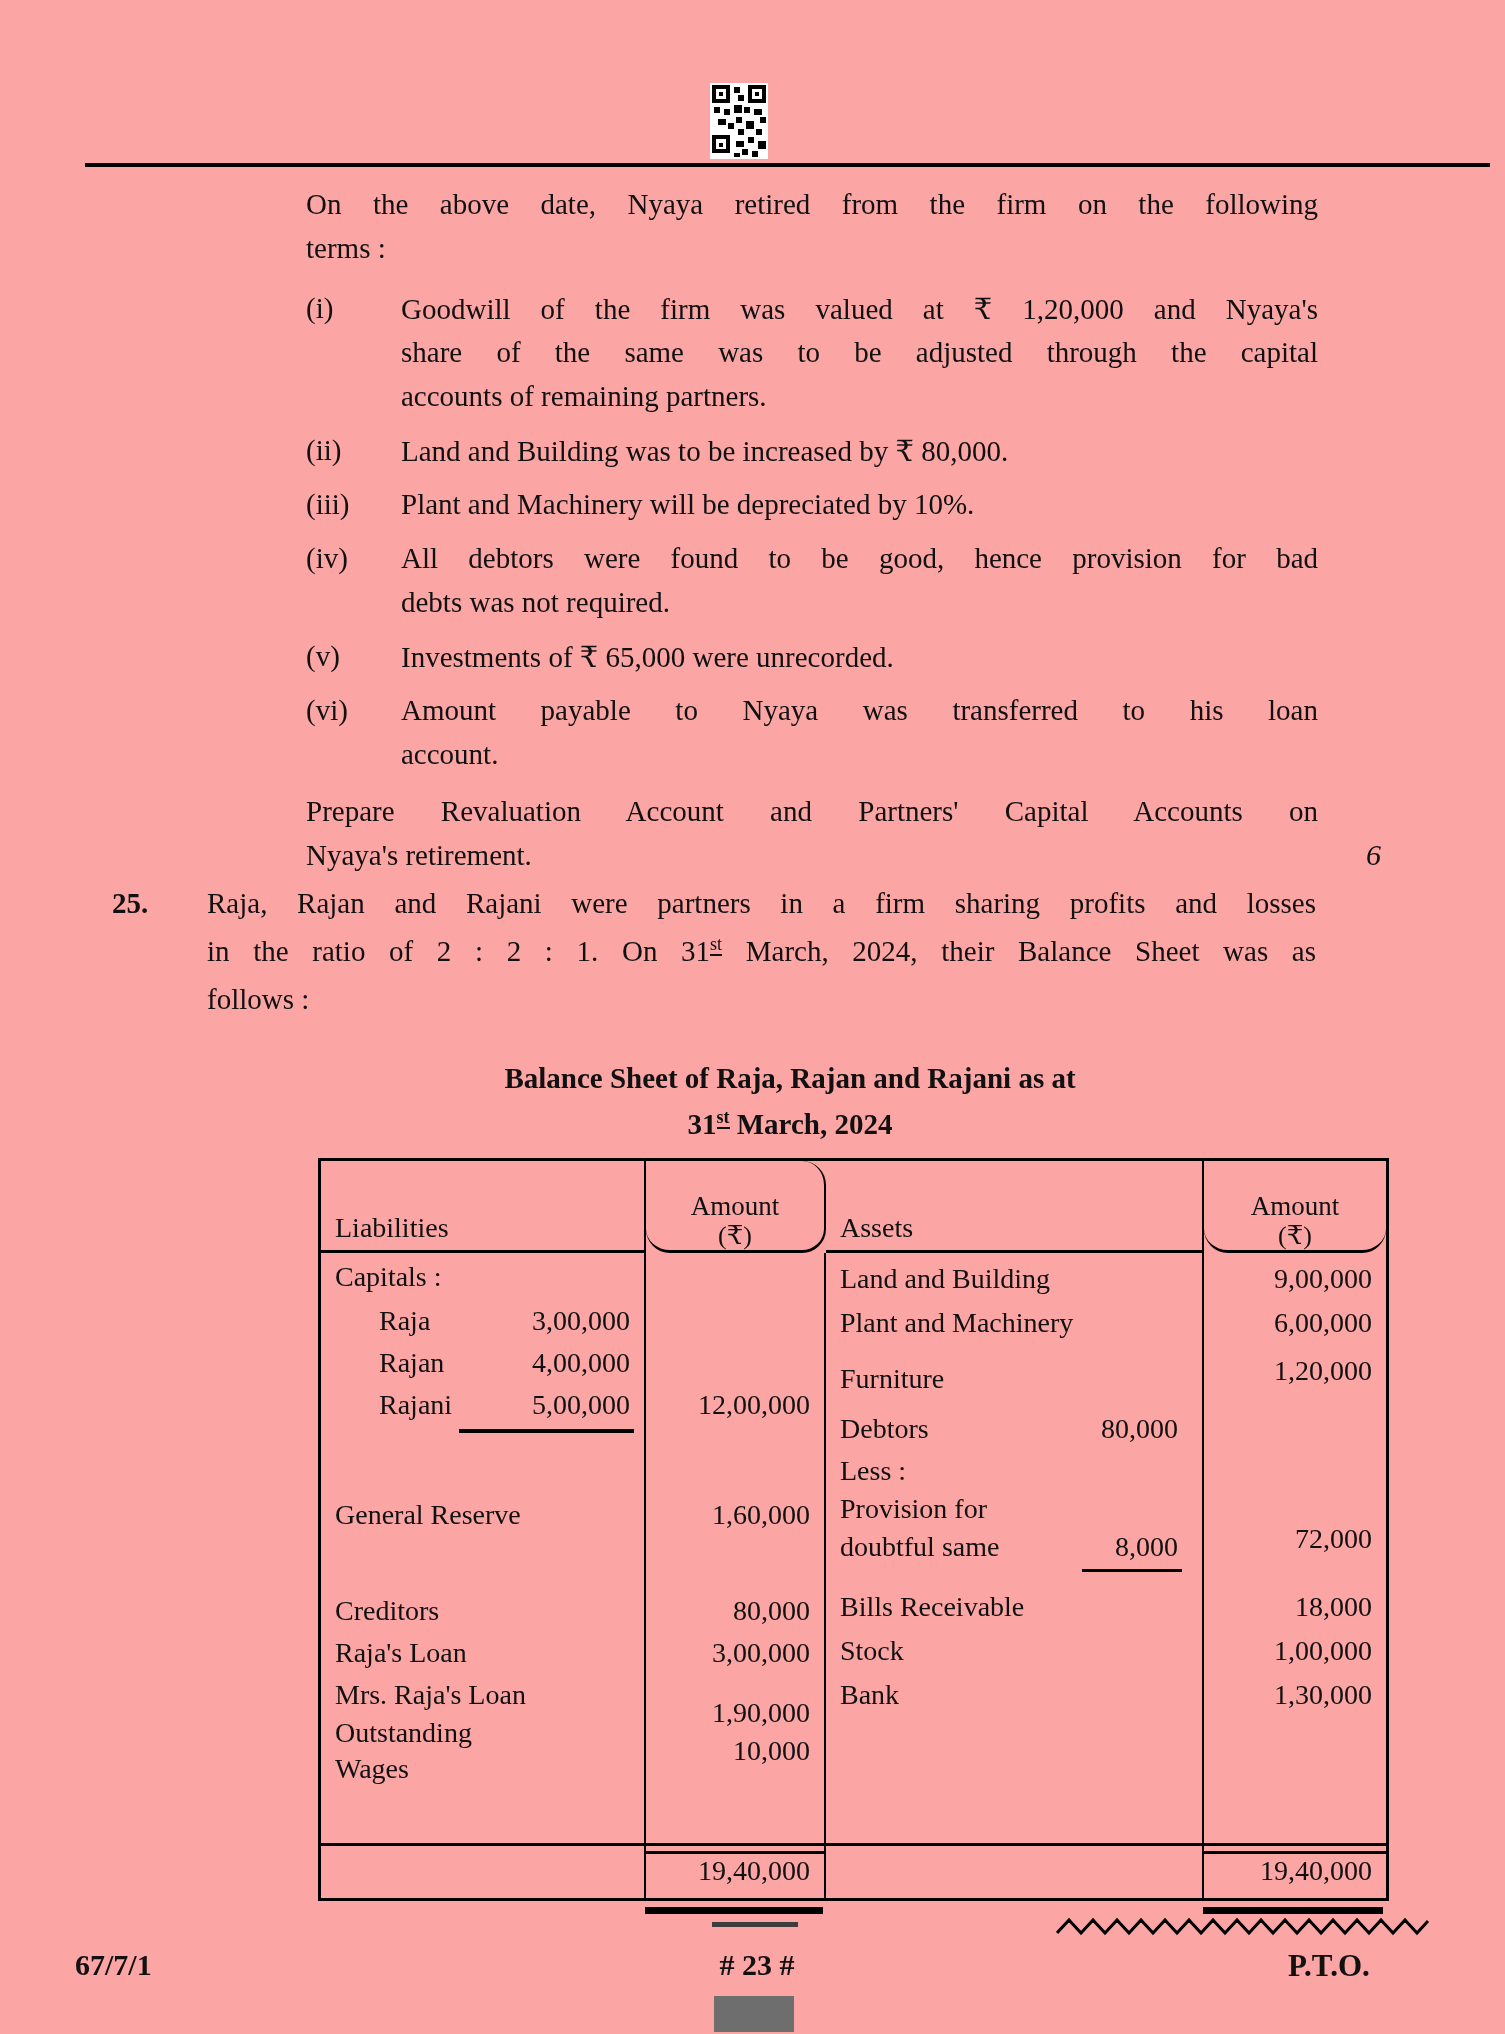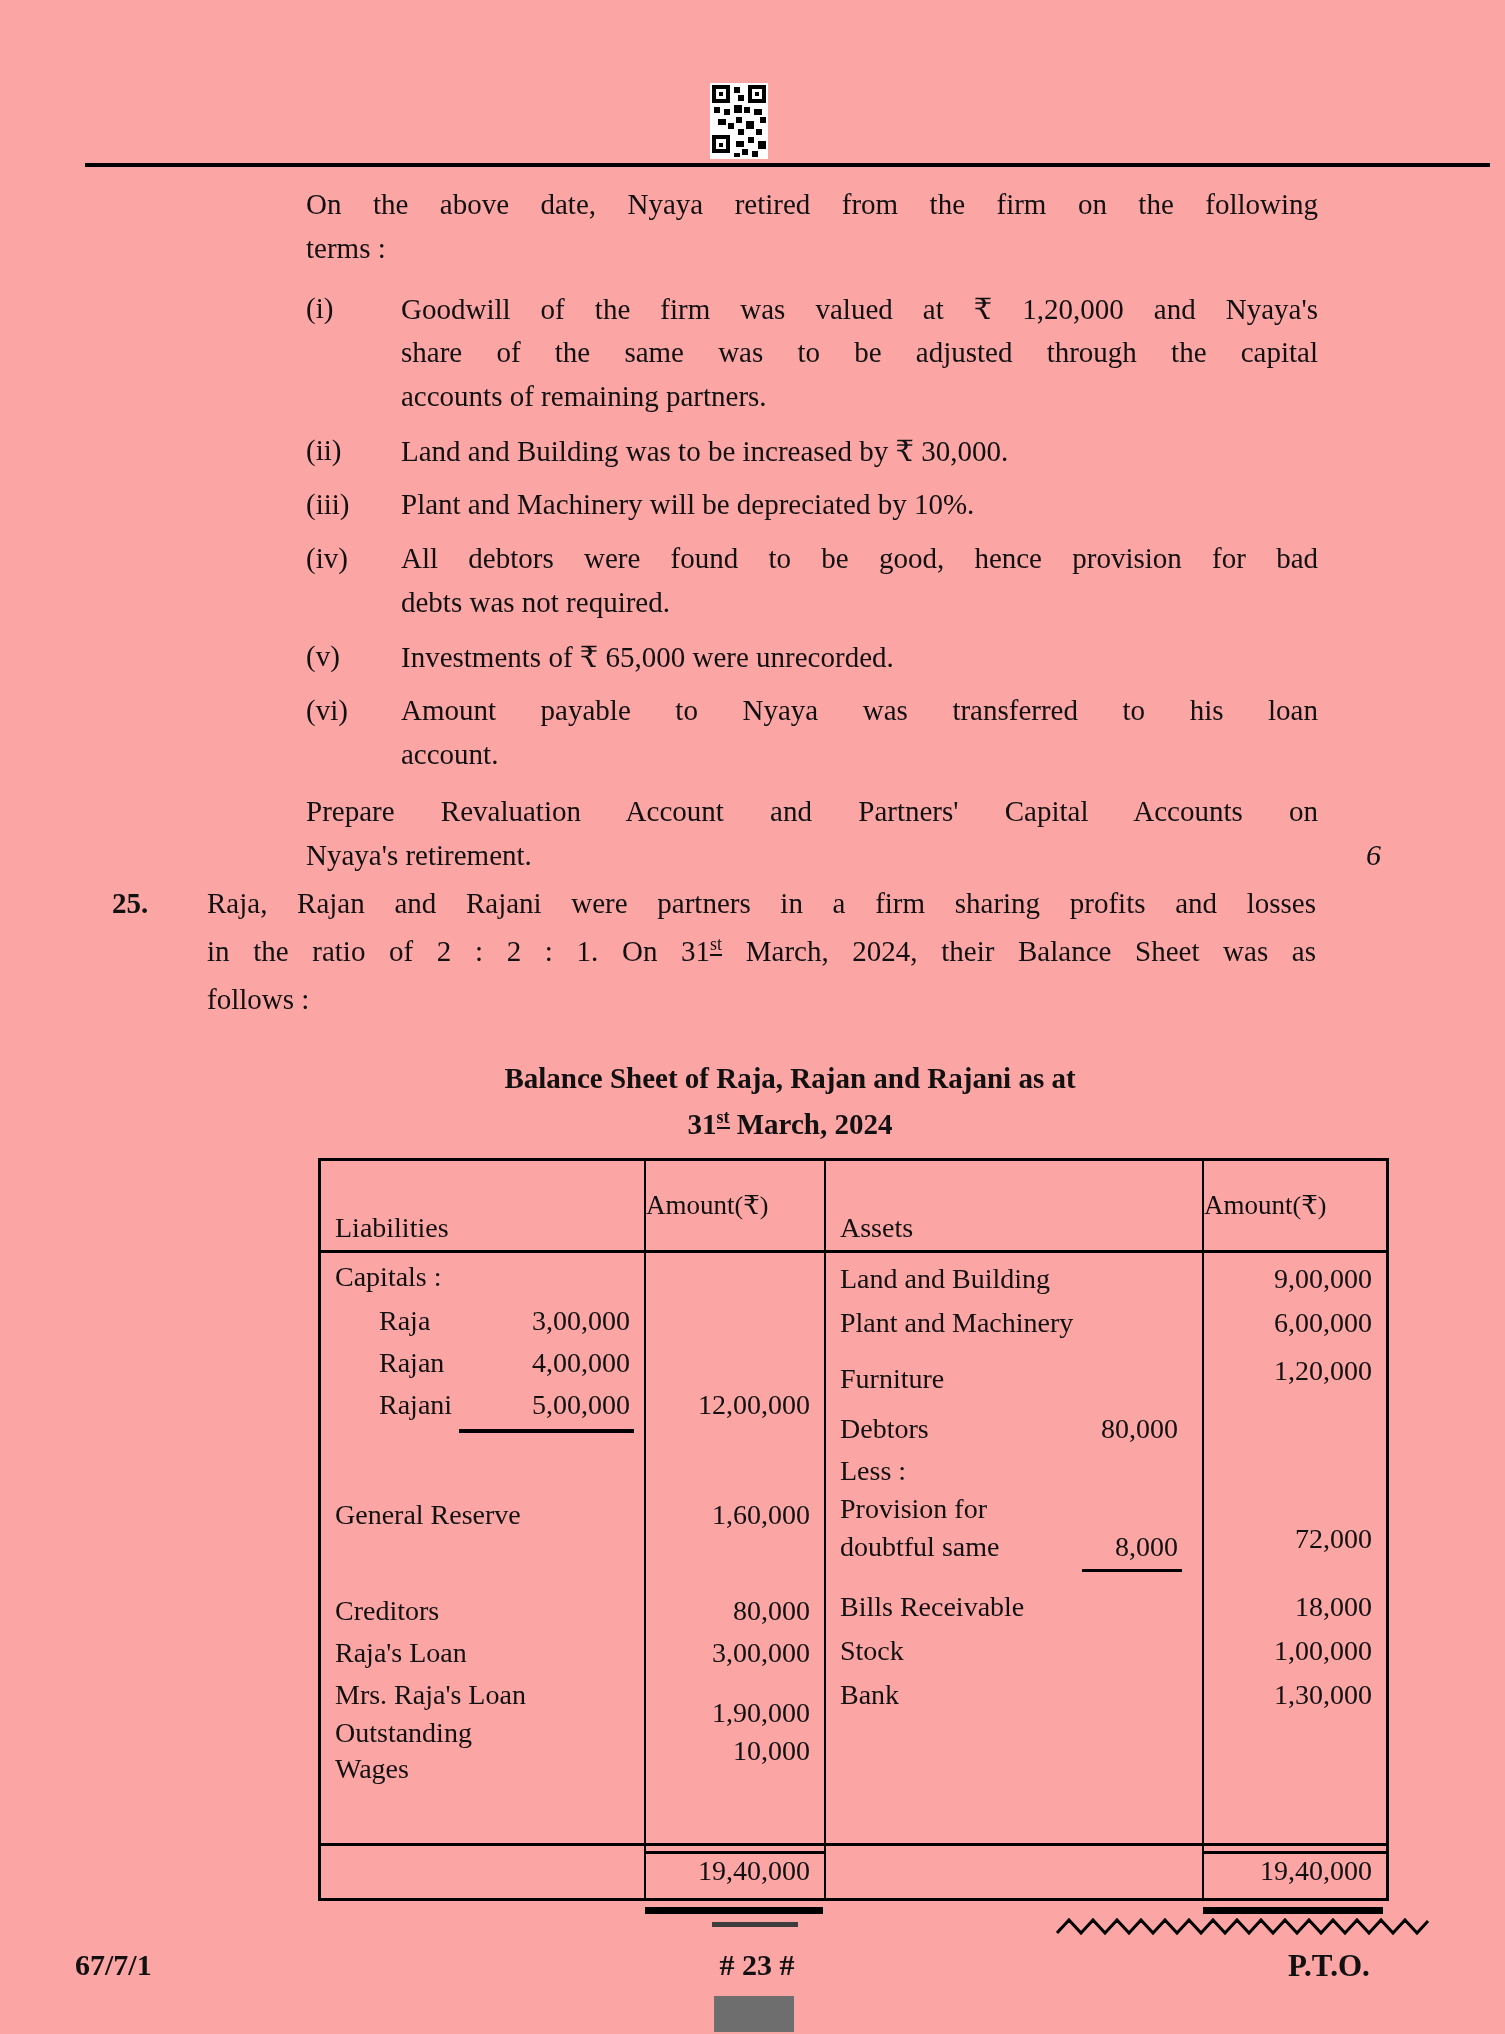--- a/index.html
+++ b/index.html
@@ -35,21 +35,21 @@
     position:absolute; left:318px; top:1158px; width:1071px;
     border:3px solid #000; display:grid;
     grid-template-columns:325px 180px 378px 182px;
     grid-template-rows:92px 590px 55px;
     font-size:28px;
   }
   .cell { position:relative; }
   .c-r { border-right:2px solid #000; }
   .h-cell { border-bottom:3px solid #000; display:flex; }
   .h-label { align-items:flex-end; padding:0 0 6px 14px; }
-  .h-amt { justify-content:flex-start; align-items:center; line-height:1.12; font-size:27px; }
+  .h-amt { flex-direction:column; justify-content:flex-end; align-items:center; line-height:1.12; font-size:27px;border-radius:24px; }
   .h-amt .rupee { font-size:26px; }
   .t-cell { border-top:3px solid #000; }
   .t-amt { text-align:right; padding:9px 14px 0 0; position:relative; }
   .t-amt::before { content:""; position:absolute; top:5px; left:0; right:0; height:3px; background:#000; }
   .line-item { position:absolute; white-space:nowrap; }
   .ram { right:14px; text-align:right; }
   .cap-name { left:58px; }
   .cap-amt { right:14px; }
   .cap-underline { position:absolute; right:10px; width:175px; height:4px; background:#000; top:176px; }
   .prov-underline { position:absolute; right:20px; width:100px; height:3px; background:#000; top:316px; }
@@ -120,21 +120,21 @@
       <div class="txt">
         <div class="jline">Goodwill of the firm was valued at ₹ 1,20,000 and Nyaya's</div>
         <div class="jline">share of the same was to be adjusted through the capital</div>
         <div class="pline">accounts of remaining partners.</div>
       </div>
     </div>
 
     <div class="li">
       <span class="marker">(ii)</span>
       <div class="txt">
-        <div class="pline">Land and Building was to be increased by ₹ 30,000.</div>
+        <div class="pline">Land and Building was to be increased by ₹ 80,000.</div>
       </div>
     </div>
 
     <div class="li">
       <span class="marker">(iii)</span>
       <div class="txt">
         <div class="pline">Plant and Machinery will be depreciated by 10%.</div>
       </div>
     </div>
 

